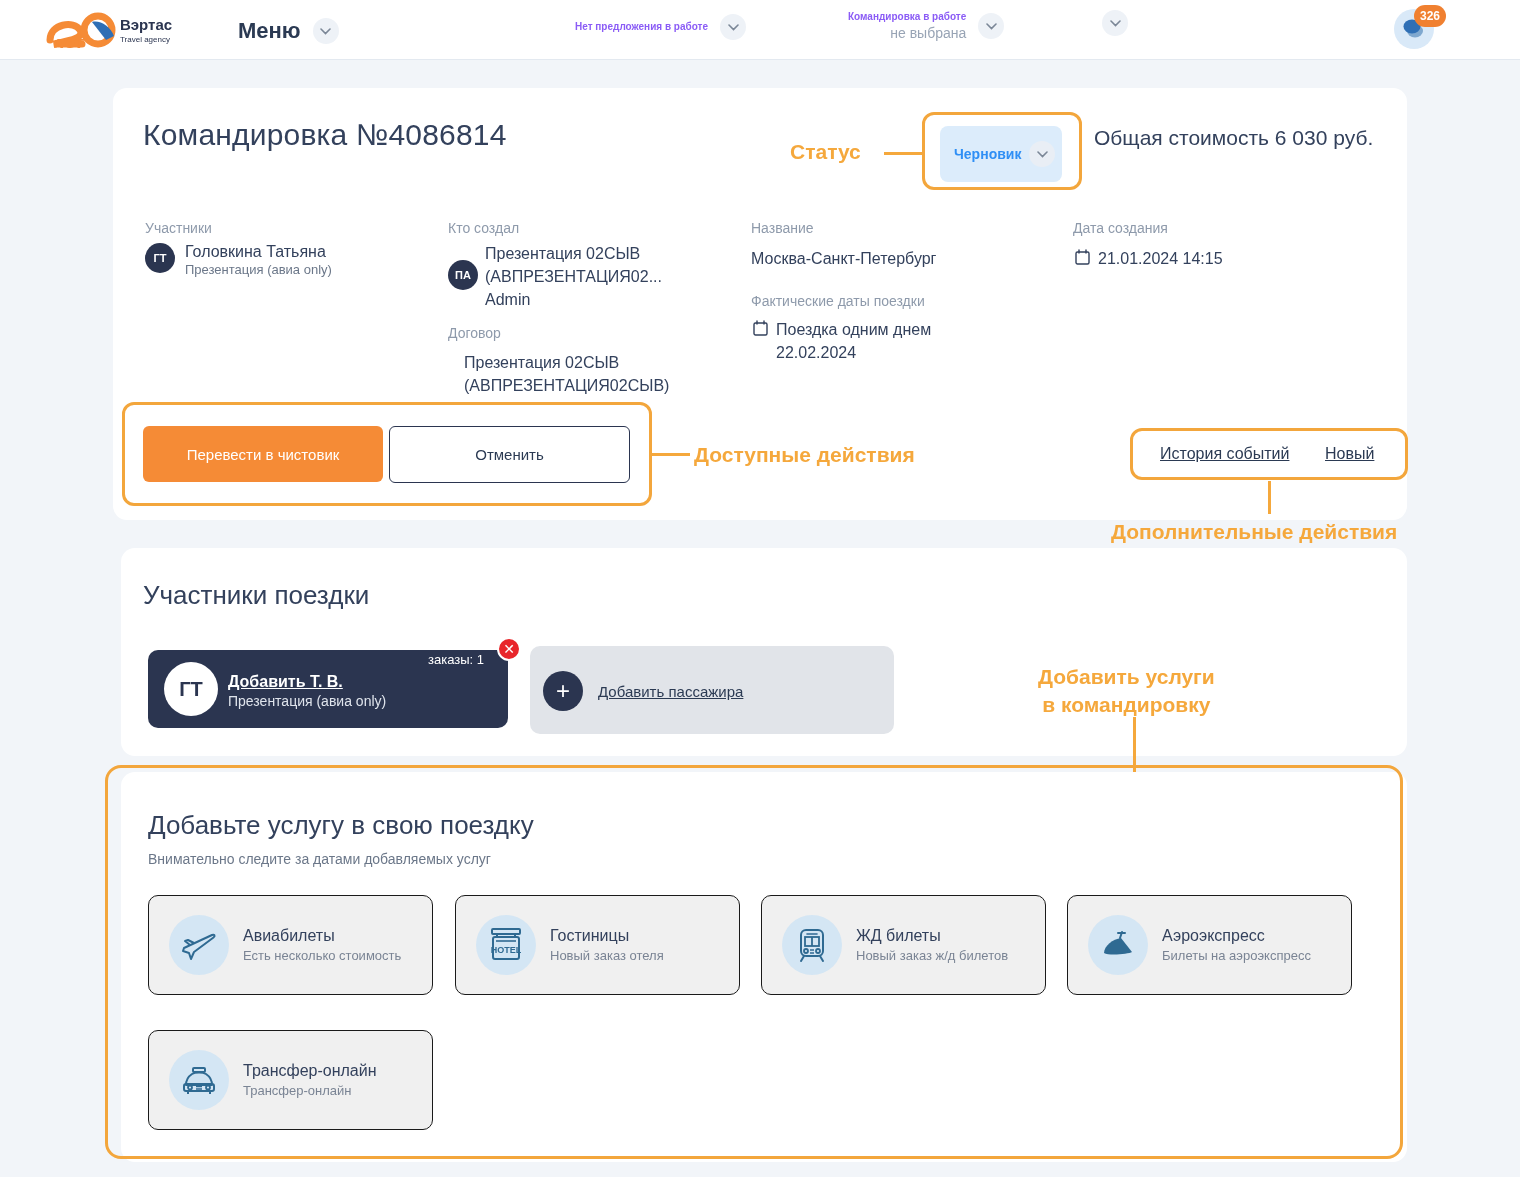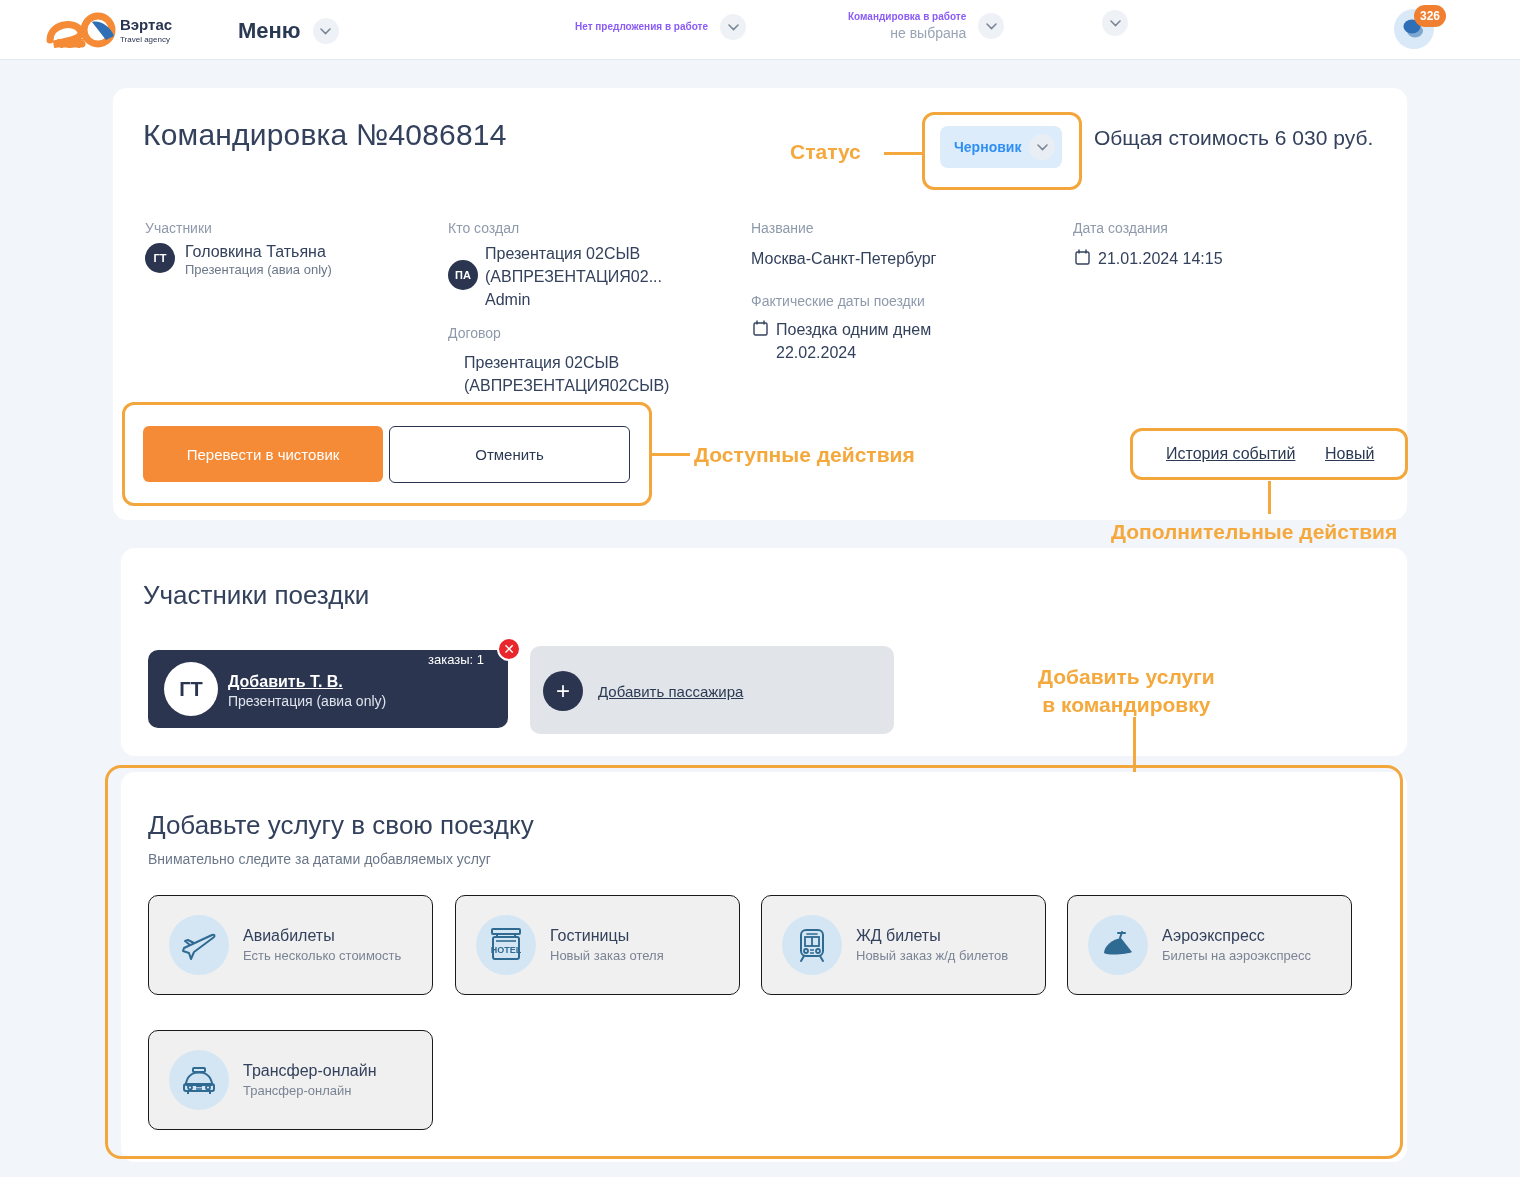--- a/index.html
+++ b/index.html
@@ -70,21 +70,21 @@
 
   
   .ann { position: absolute; color: #f5a83c; font-weight: 700; white-space: pre; }
   #ann-status { left: 790px; top: 140px; font-size: 21px; }
   #ann-status-line { position: absolute; left: 884px; top: 152px; width: 40px; height: 3px; background: #f5a83c; }
   .hl-box {
     position: absolute; border: 3px solid #f3a63c; border-radius: 12px;
   }
   #hl-status { left: 922px; top: 112px; width: 160px; height: 78px; }
   .status-chip {
-    position: absolute; left: 940px; top: 126px; width: 122px; height: 42px;
+    position: absolute; left: 940px; top: 126px; width: 122px; height: 56px;
     background: #dcecfb; border-radius: 8px;
     display: flex; align-items: center; gap: 8px; padding-left: 14px;
   }
   .status-chip .val { font-size: 14px; font-weight: 700; color: #2f8ff5; }
   .status-chip .chev { background: #e9eef5; }
 
   
   .dt-label { position: absolute; font-size: 14px; color: #8e9aab; }
   .dt-value { position: absolute; font-size: 16px; color: #33415c; line-height: 1.45; }
   .avatar {
@@ -113,21 +113,21 @@
   }
   #ann-actions { left: 694px; top: 443px; font-size: 21px; }
   #ann-actions-line { position: absolute; left: 652px; top: 453px; width: 38px; height: 3px; background: #f5a83c; }
 
   
   #hl-extra { left: 1130px; top: 428px; width: 278px; height: 52px; }
   .link {
     position: absolute; font-size: 16px; color: #2b3a53;
     text-decoration: underline; cursor: pointer; white-space: nowrap;
   }
-  #link-history { left: 1160px; top: 445px; margin-left: 6px; }
+  #link-history { left: 1160px; top: 445px; }
   #link-codes { left: 1325px; top: 445px; }
   #ann-extra { left: 1111px; top: 520px; font-size: 21px; }
   #ann-extra-line { position: absolute; left: 1268px; top: 481px; width: 3px; height: 33px; background: #f5a83c; }
 
   
   .section-title {
     position: absolute; font-size: 26px; color: #33415c;
   }
   #pass-title { left: 143px; top: 580px; }
   .pax-chip {

